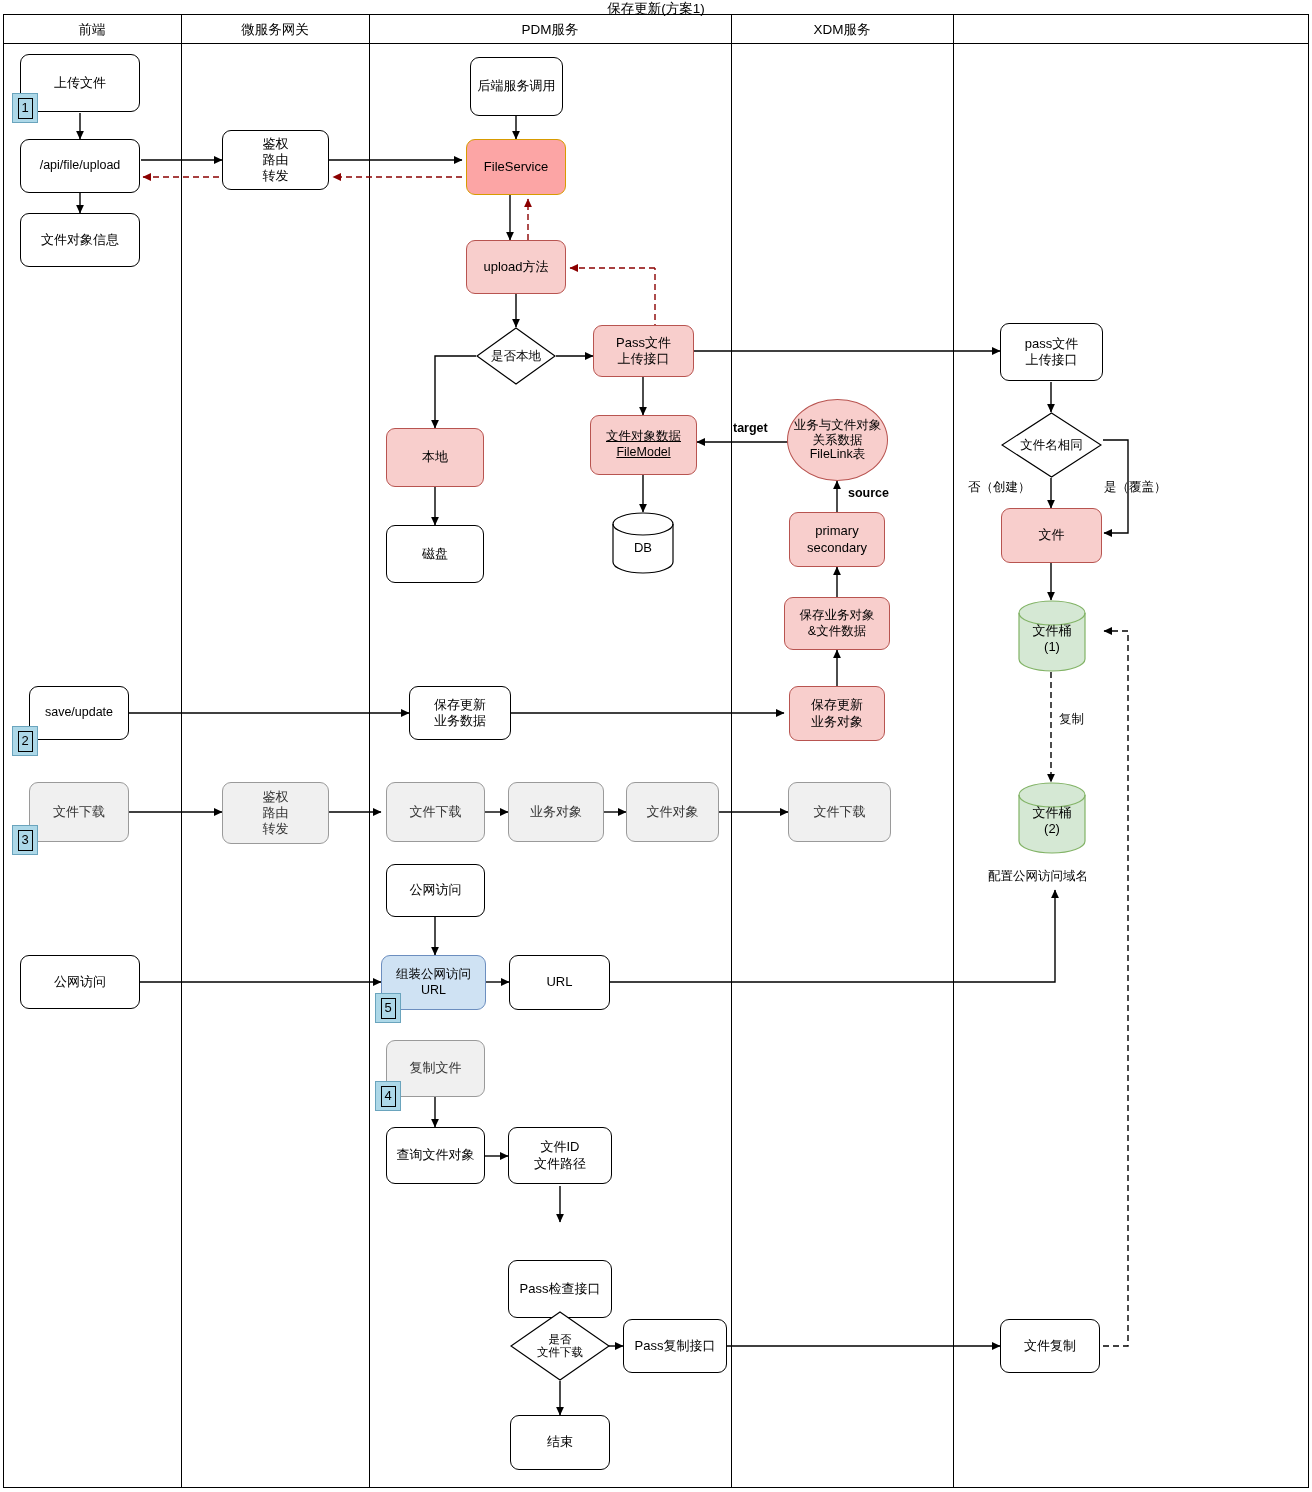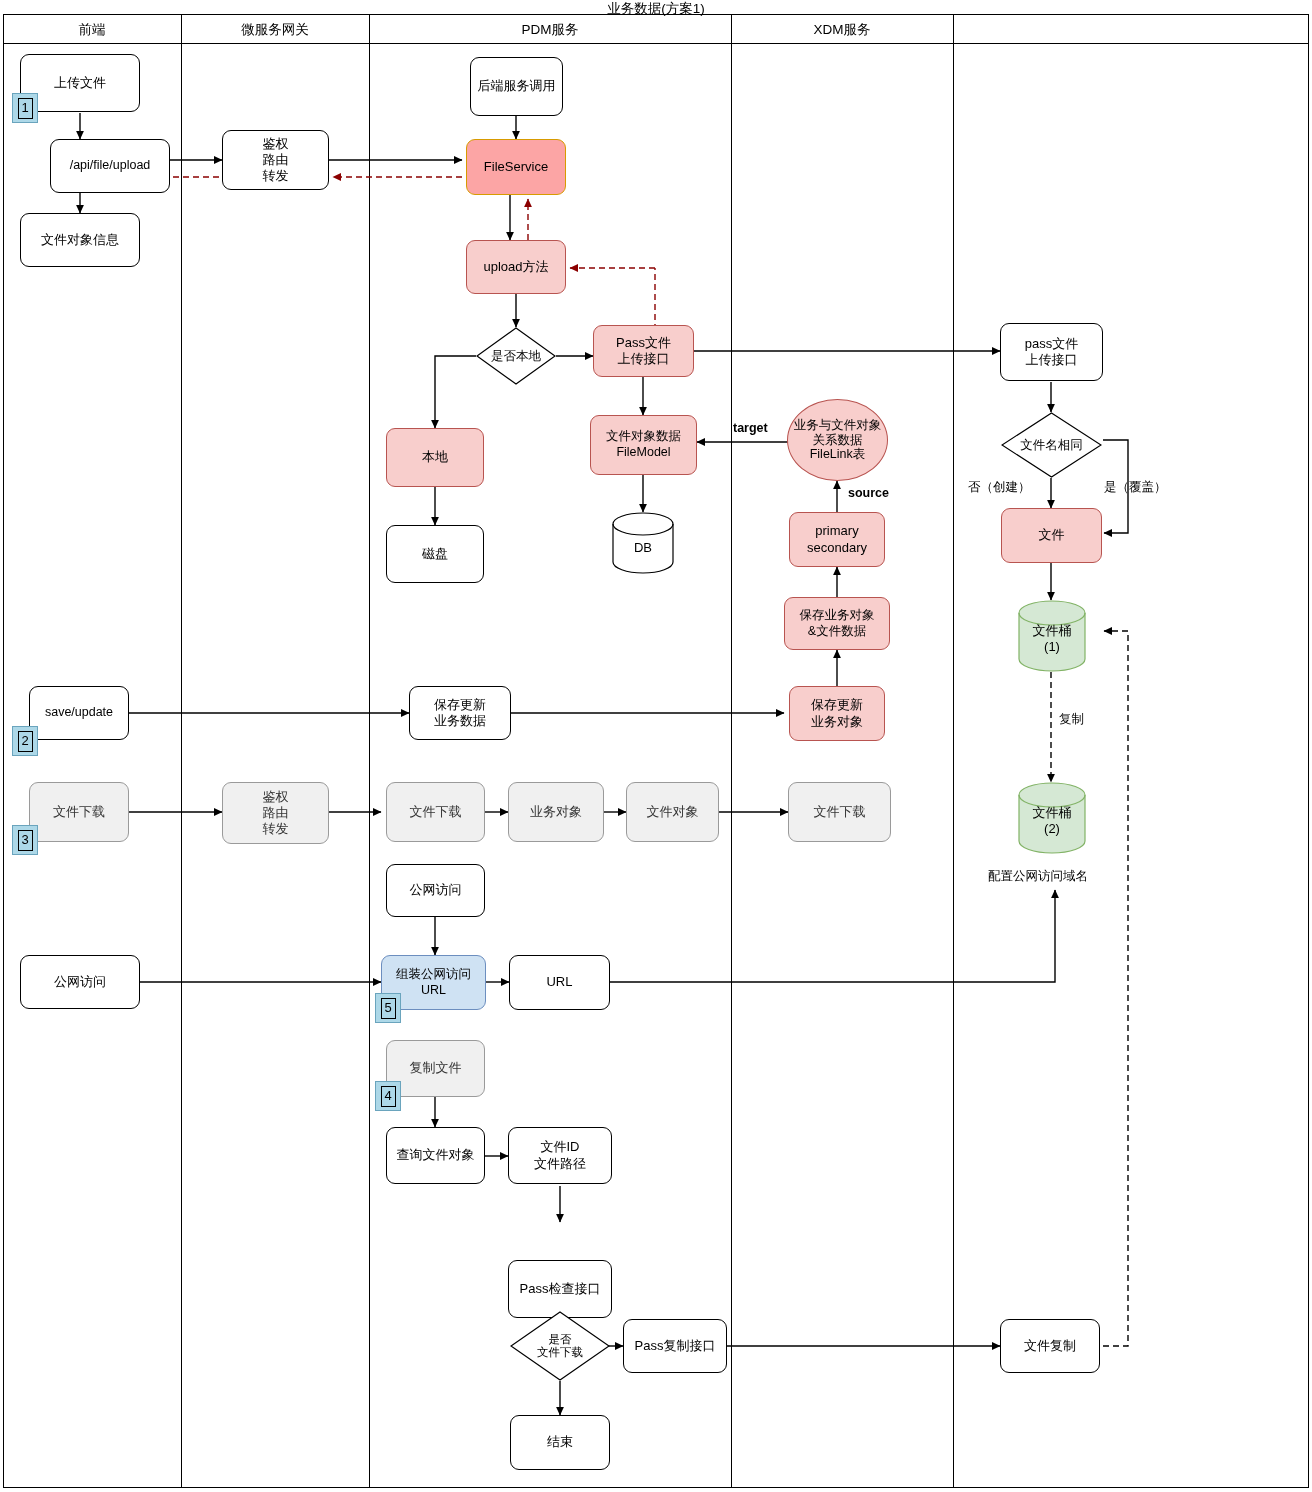--- a/index.html
+++ b/index.html
@@ -50,21 +50,21 @@
 
   
   .ftext{position:absolute;font-size:12.5px;color:#000;white-space:pre;}
   .ftext.b{font-weight:bold;}
 </style>
 </head>
 <body>
 
 <div id="canvas">
 
-  <div class="title" style="left:503px;width:306px;">业务数据(方案1)</div>
+  <div class="title" style="left:503px;width:306px;">保存更新(方案1)</div>
 
   <div class="frame"></div>
   <div class="head-rule"></div>
   <div class="lane-div" style="left:181px;"></div>
   <div class="lane-div" style="left:369px;"></div>
   <div class="lane-div" style="left:731px;"></div>
   <div class="lane-div" style="left:953px;"></div>
 
   <div class="lane-head" style="left:3px;width:178px;">前端</div>
   <div class="lane-head" style="left:181px;width:188px;">微服务网关</div>
@@ -160,21 +160,21 @@
       <path d="M1051,672 L1051,782"></path>
       <path d="M1103,1346 L1128,1346 L1128,631 L1104,631"></path>
     </g>
   </svg>
 
   <div class="node n-plain" style="left:20px;top:54px;width:120px;height:58px;">上传文件</div>
   <div class="badge" style="left:12px;top:93px;">
     <span>1</span>
   </div>
 
-  <div class="node n-plain" style="left:20px;top:139px;width:120px;height:54px;font-size:12.5px;margin-left:30px;">/api/file/upload</div>
+  <div class="node n-plain" style="left:20px;top:139px;width:120px;height:54px;font-size:12.5px;">/api/file/upload</div>
 
   <div class="node n-plain" style="left:20px;top:213px;width:120px;height:54px;">文件对象信息</div>
 
   <div class="node n-plain" style="left:29px;top:686px;width:100px;height:54px;font-size:12.5px;">save/update</div>
   <div class="badge" style="left:12px;top:726px;">
     <span>2</span>
   </div>
 
   <div class="node n-gray" style="left:29px;top:782px;width:100px;height:60px;">文件下载</div>
   <div class="badge" style="left:12px;top:825px;">
@@ -204,21 +204,21 @@
     <div class="dlabel">是否本地</div>
   </div>
 
   <div class="node n-pink" style="left:386px;top:428px;width:98px;height:59px;">本地</div>
 
   <div class="node n-plain" style="left:386px;top:525px;width:98px;height:58px;">磁盘</div>
 
   <div class="node n-pink" style="left:593px;top:325px;width:101px;height:52px;">Pass文件
 上传接口</div>
 
-  <div class="node n-pink" style="left:590px;top:415px;width:107px;height:60px;font-size:12.5px;">文件对象数据
+  <div class="node n-pink" style="left:590px;top:415px;width:107px;height:60px;font-size:12.5px;text-decoration:underline;">文件对象数据
 FileModel</div>
 
   <div class="cyl" style="left:612px;top:512px;width:62px;height:62px;">
     <svg width="62" height="62" viewBox="0 0 62 62">
       <path d="M1,12 a30,11 0 0,1 60,0 L61,50 a30,11 0 0,1 -60,0 z" fill="#fff" stroke="#000" stroke-width="1.2"></path>
       <path d="M1,12 a30,11 0 0,0 60,0" fill="none" stroke="#000" stroke-width="1.2"></path>
     </svg>
     <div class="clabel" style="transform:translateY(-20%);">DB</div>
   </div>
 

